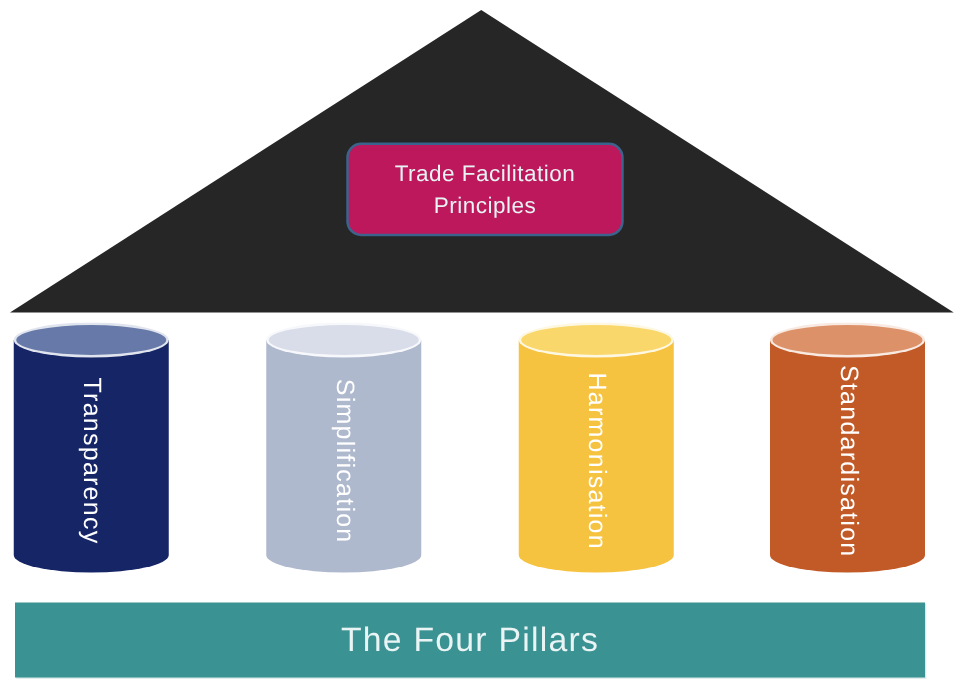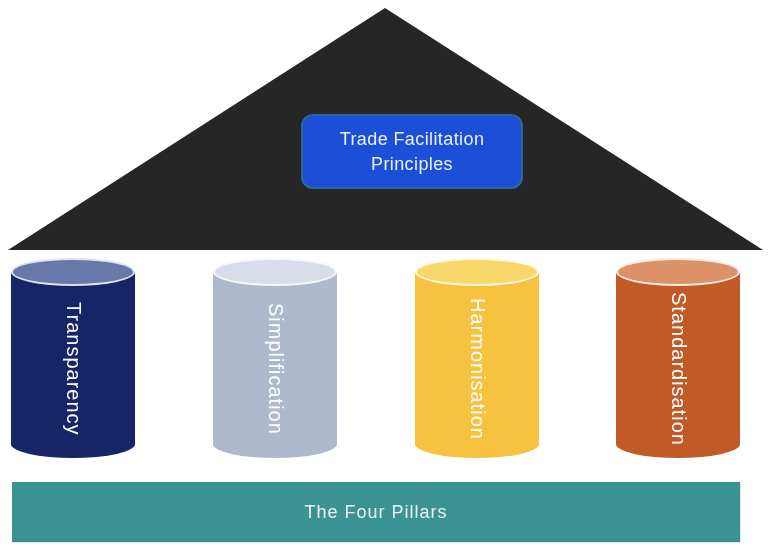--- a/index.html
+++ b/index.html
@@ -78,35 +78,35 @@
   .base-bar {
     position: absolute;
     left: 12px; top: 482px;
     width: 728px; height: 60px;
     display: flex;
     align-items: center;
     justify-content: center;
     box-shadow: 1px 1px 0 rgba(210,230,230,0.9);
   }
   .base-bar-label {
-    font-size: 18px;
+    font-size: 27px;
     letter-spacing: 1px;
     color: #eaf4f4;
   }
 </style>
 </head>
 <body>
 
 <div class="canvas">
 
   <svg class="roof-svg" viewBox="0 0 768 260">
     <polygon points="385,8 763,250 8,250" fill="#262626"></polygon>
   </svg>
 
-  <div class="roof-box" style="background: #1d4ed8; margin-left: 24px;">
+  <div class="roof-box" style="background: #be185d;">
     <div class="roof-box-label">Trade Facilitation Principles</div>
   </div>
 
   <div class="pillar" style="left:11px">
     <div class="pillar-body" style="background: rgb(21, 37, 102);">
       <span class="pillar-label">Transparency</span>
     </div>
     <div class="pillar-cap" style="background: rgb(102, 121, 168);"></div>
   </div>
 

